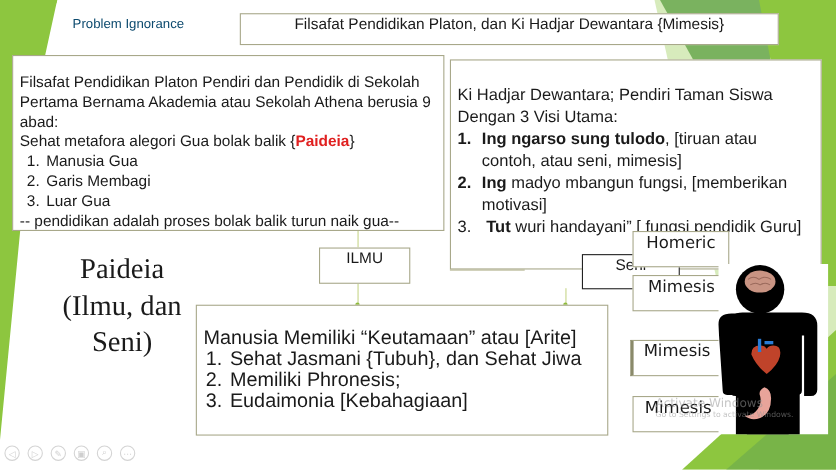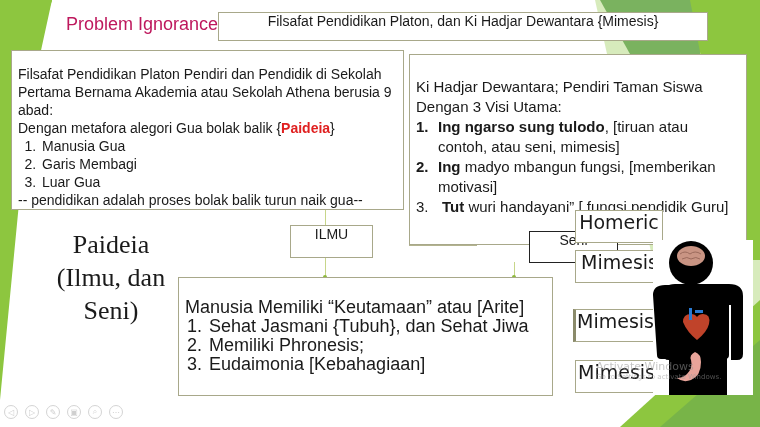--- a/index.html
+++ b/index.html
@@ -9,47 +9,47 @@
   .box { position:absolute; box-sizing:border-box; background:#fff; border:1.5px solid #a8a88a; }
   .line { position:absolute; background:#b3b38f; }
   .vline { position:absolute; width:1px; background:#c7d68a; }
   .dot { position:absolute; width:4px; height:4px; background:#8dbb3a; border-radius:50%; }
   .txt { font-size:14px; line-height:18px; }
   .red { color:#e02020; font-weight:bold; }
   ol { margin:0; padding-left:22px; }
   ol li { padding-left:2px; }
   .serif { font-family:"Liberation Serif", serif; }
   .label-box { display:flex; justify-content:center; font-size:14px; }
-  .mim { font-family:"DejaVu Sans", sans-serif; font-size:19px; }
+  .mim { font-family:"DejaVu Sans", sans-serif; font-size:15px; }
   .navbtn { position:absolute; width:14px; height:14px; border:1px solid #d4d4d4; border-radius:50%;
             top:405px; box-sizing:border-box; color:#cfcfcf; font-size:8px; display:flex; align-items:center; justify-content:center; }
 </style>
 </head>
 <body>
 
 <svg class="abs" style="left:0;top:0;width:760px;height:427px;">
   <polygon points="0,0 52,0 0,150" fill="#8dc63f"></polygon>
   <polygon points="0,150 52,0 40,0 0,140" fill="#8dc63f"></polygon>
   <polygon points="0,0 52,0 28,110 0,400" fill="#8dc63f"></polygon>
   <polygon points="595,0 760,0 760,427 690,427" fill="#8dc63f" opacity="0.35"></polygon>
   <polygon points="600,0 700,0 700,90 650,90" fill="#6aa84f" opacity="0.85"></polygon>
   <polygon points="690,0 760,0 760,260 740,260" fill="#8dc63f"></polygon>
   <polygon points="620,427 760,300 760,427" fill="#8dc63f"></polygon>
   <polygon points="660,427 760,340 760,427" fill="#6aa84f" opacity="0.6"></polygon>
 </svg>
 
-<div class="abs" style="left:66px;top:14px;font-size:18px;color:#be185d;">Problem Ignorance</div>
+<div class="abs" style="left:66px;top:14px;font-size:12px;color:#0c4a6e;">Problem Ignorance</div>
 
 <div class="box label-box" style="left:218px;top:12px;width:490px;height:29px;">
   <span>Filsafat Pendidikan Platon, dan Ki Hadjar Dewantara {Mimesis}</span>
 </div>
 
 <div class="box txt" style="left:11px;top:50px;width:393px;height:160px;padding:14px 6px;">
   <div>Filsafat Pendidikan Platon Pendiri dan Pendidik di Sekolah Pertama Bernama Akademia atau Sekolah Athena berusia 9 abad:</div>
-  <div><span>Dengan metafora alegori Gua bolak balik {</span><span class="red">Paideia</span><span>}</span></div>
+  <div><span>Sehat metafora alegori Gua bolak balik {</span><span class="red">Paideia</span><span>}</span></div>
   <ol>
     <li>Manusia Gua</li>
     <li>Garis Membagi</li>
     <li>Luar Gua</li>
   </ol>
   <div>-- pendidikan adalah proses bolak balik turun naik gua--</div>
 </div>
 
 <div class="box" style="left:409px;top:54px;width:338px;height:191px;padding:22px 6px 0 6px;font-size:15px;line-height:20px;">
   <div>Ki Hadjar Dewantara; Pendiri Taman Siswa Dengan 3 Visi Utama:</div>

